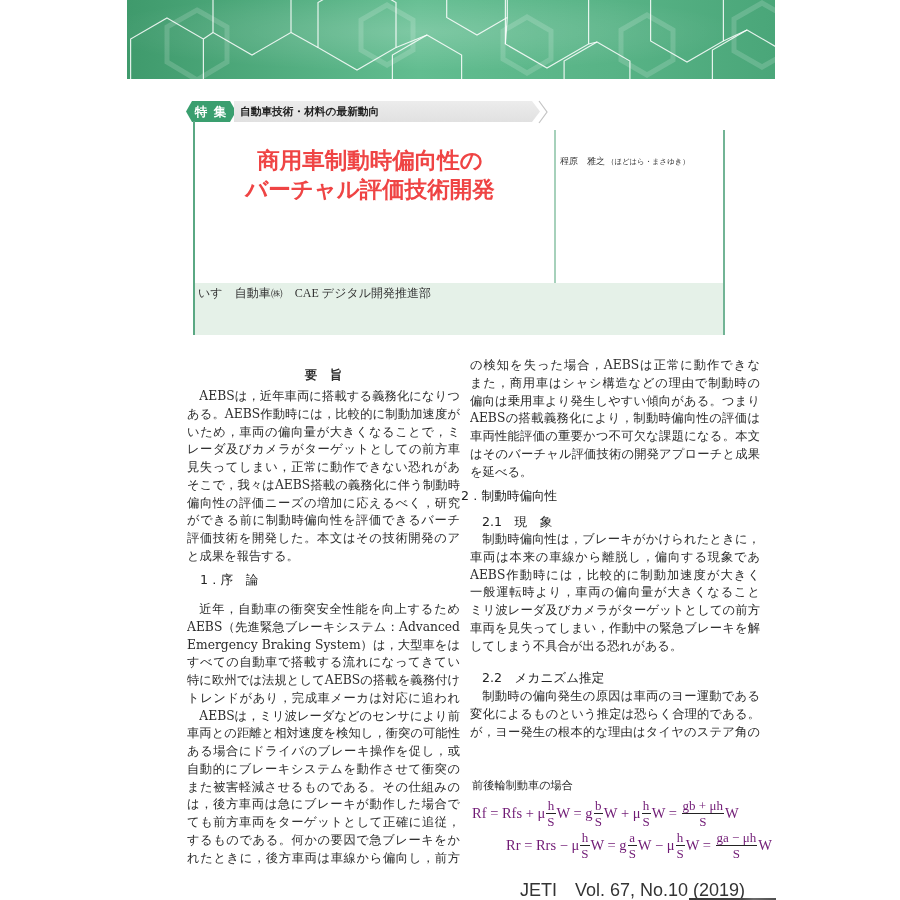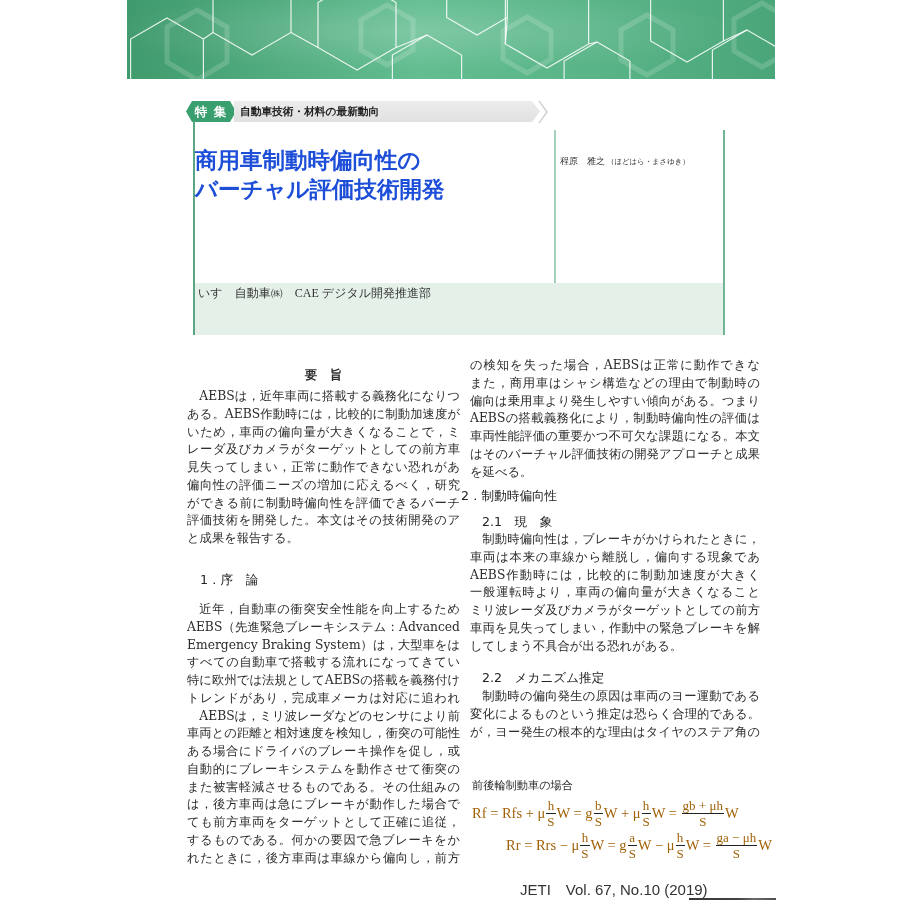--- a/index.html
+++ b/index.html
@@ -34,23 +34,23 @@
     }
     .tag-chevron { left: 538px; top: 100px; }
 
     
     .left-rule   { left: 193px; top: 121px; width: 2px;   height: 214px; background: #5aa883; }
     .right-rule  { left: 723px; top: 130px; width: 2px;   height: 205px; background: #72b495; }
     .author-rule { left: 554px; top: 130px; width: 1.5px; height: 153px; background: #a6d1bb; }
     .affil-band  { left: 195px; top: 283px; width: 528px; height: 52px;  background: #e5f1e8; }
 
     .title {
-      left: 195px; top: 146px; width: 350px; text-align: left;
+      left: 195px; top: 146px; width: 350px; text-align: center;
       font-family: "DejaVu Sans", sans-serif; font-weight: bold;
-      font-size: 22.5px; line-height: 29px; color: #1d4ed8;
+      font-size: 22.5px; line-height: 29px; color: #ef4444;
     }
     .title div { white-space: nowrap; }
 
     .author { left: 560px; top: 149px; white-space: nowrap; color: #333; font-family: "DejaVu Sans", sans-serif; }
     .author .name { font-size: 9px; }
     .author .reading { font-size: 7.4px; margin-left: 2px; }
 
     .affiliation {
       left: 198px; top: 285px; white-space: nowrap;
       font-family: Liberation Serif, serif; font-size: 12px; color: #333;
@@ -73,33 +73,33 @@
     }
     .sec-h {
       height: 18px; line-height: 18px; white-space: nowrap;
       font-family: "DejaVu Sans", sans-serif; font-size: 12.6px; color: #222;
     }
     .caption { left: 472px; top: 777px; font-size: 11.2px; line-height: 18px; white-space: nowrap; }
 
     
     .eq {
       left: 472px; display: flex; align-items: center; white-space: pre;
-      font-family: "Liberation Serif", serif; font-size: 14.5px; color: #a16207; height: 32px;
+      font-family: "Liberation Serif", serif; font-size: 14.5px; color: #701a75; height: 32px;
     }
     .frac {
       display: inline-flex; flex-direction: column; align-items: center;
       font-size: 13px; line-height: 13px; margin: 0 1px; vertical-align: middle;
     }
     .frac .num { padding: 0 1px 1px 1px; }
     .frac .den { padding: 1px 1px 0 1px; border-top: 1px solid #222; align-self: stretch; text-align: center; }
 
     
     .footer-text {
       left: 520px; top: 882px; font-family: "Liberation Sans", sans-serif;
-      font-size: 15px; color: #333; white-space: nowrap; line-height: 16px;
+      font-size: 18px; color: #333; white-space: nowrap; line-height: 16px;
     }
     .page-badge {
       left: 689px; top: 881px; width: 87px; height: 19px;
       background: linear-gradient(100deg, #383838 0%, #424242 55%, #6b6b6b 72%, #4a4a4a 100%);
       color: #fff; font-family: "Liberation Sans", sans-serif; font-size: 12px;
       line-height: 19px; padding-left: 17px; box-sizing: border-box; margin-top: 17px;
     }
   </style>
 </head>
 <body>
@@ -171,20 +171,21 @@
 <div class="abs affiliation">いすゞ自動車㈱　CAE デジタル開発推進部</div>
 
 <div class="abs abs-heading">要　旨</div>
 
 <div class="abs col-left" style="top:388.1px;">
   <div class="ln indent">AEBSは，近年車両に搭載する義務化になりつつ</div>
   <div class="ln">ある。AEBS作動時には，比較的に制動加速度が大き</div>
   <div class="ln">いため，車両の偏向量が大きくなることで，ミリ波</div>
   <div class="ln">レーダ及びカメラがターゲットとしての前方車両を</div>
   <div class="ln">見失ってしまい，正常に動作できない恐れがある。</div>
+  <div class="ln">そこで，我々はAEBS搭載の義務化に伴う制動時</div>
   <div class="ln">偏向性の評価ニーズの増加に応えるべく，研究試作車</div>
   <div class="ln">ができる前に制動時偏向性を評価できるバーチャル</div>
   <div class="ln">評価技術を開発した。本文はその技術開発のアプローチ</div>
   <div class="ln last">と成果を報告する。</div>
 </div>
 
 <div class="abs sec-h" style="left:200px; top:571px;">1．序　論</div>
 
 <div class="abs col-left" style="top:601.1px;">
   <div class="ln indent">近年，自動車の衝突安全性能を向上するために，</div>

